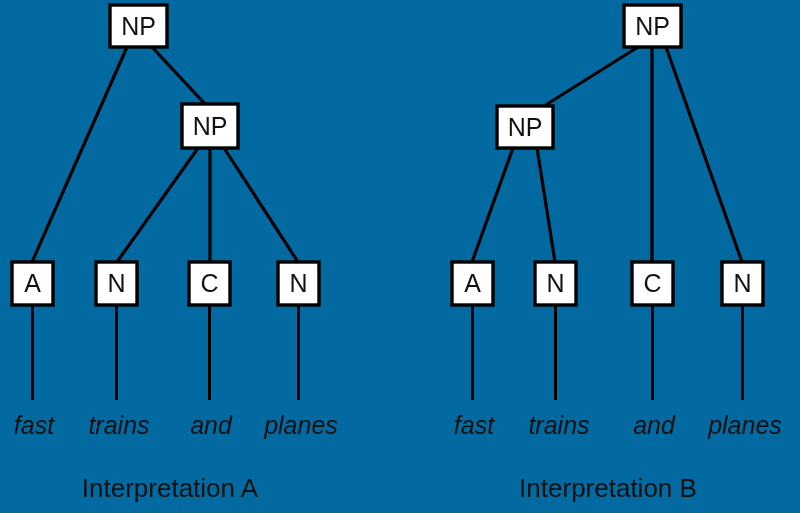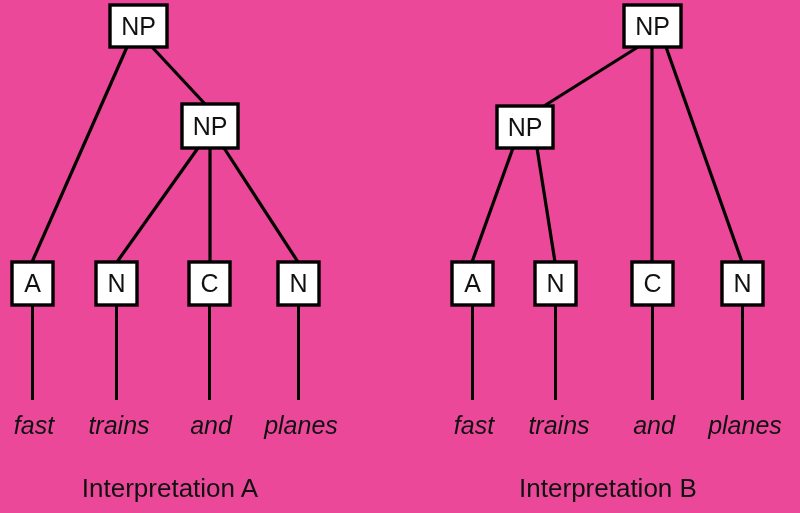--- a/index.html
+++ b/index.html
@@ -11,21 +11,21 @@
     width: 800px;
     height: 513px;
     overflow: hidden;
     font-family: "Liberation Sans", sans-serif;
     color: #000000;
   }
   #canvas {
     position: relative;
     width: 800px;
     height: 513px;
-    background: #ec4899;
+    background: #0369a1;
   }
   svg.diagram {
     position: absolute;
     top: 0;
     left: 0;
     width: 800px;
     height: 513px;
   }
   .edge {
     stroke: #000000;

